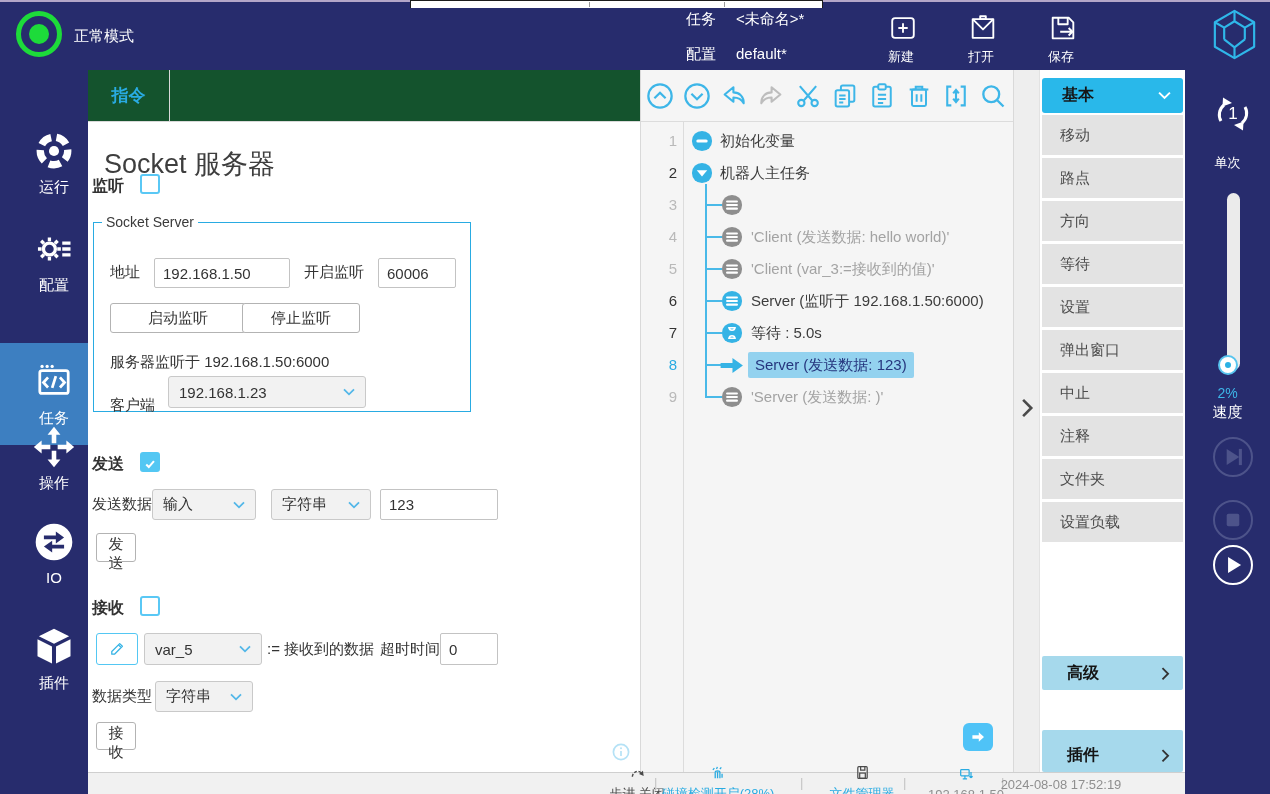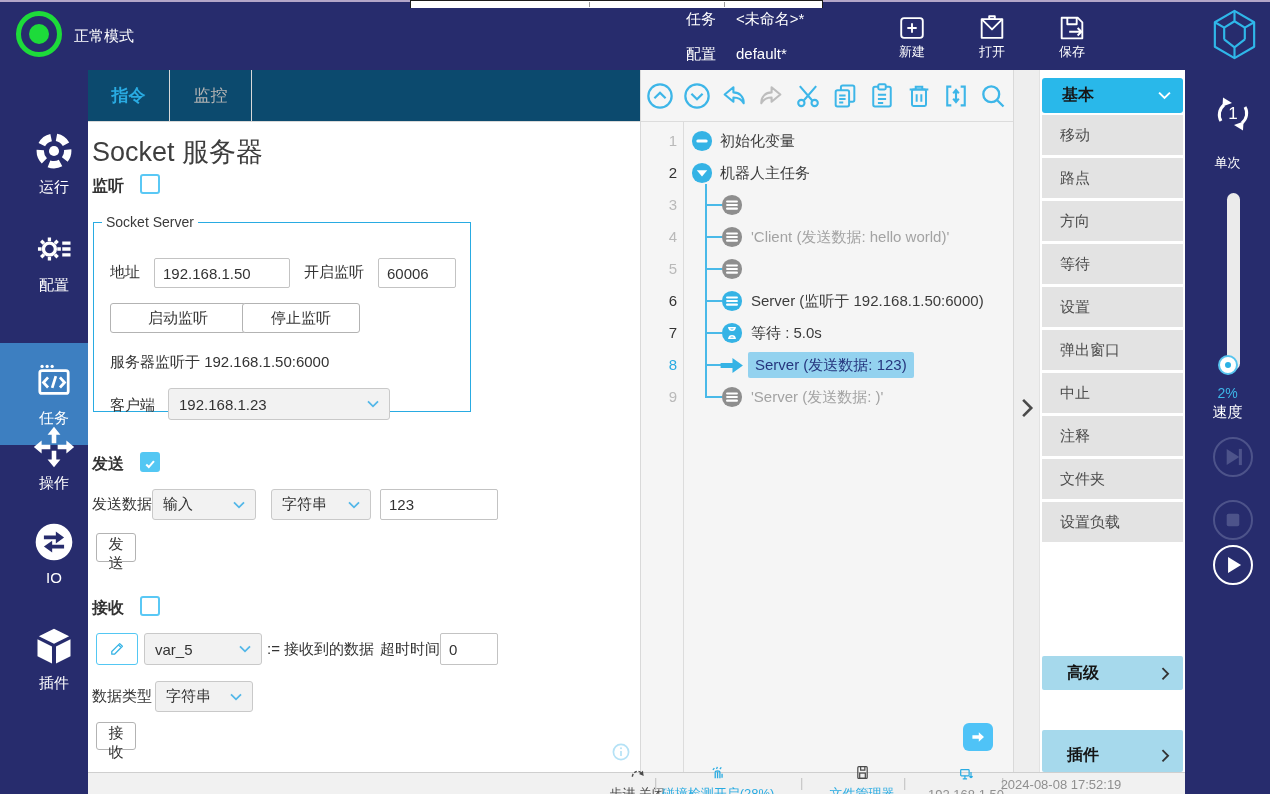--- a/index.html
+++ b/index.html
@@ -17,39 +17,39 @@
   .topbar{position:absolute;left:0;top:0;width:1270px;height:70px;background:#272c6d;}
   .mode-indicator{position:absolute;left:16px;top:11px;width:46px;height:46px;border:5px solid #1ddb3a;border-radius:50%;cursor:pointer;}
   .mode-indicator span{position:absolute;inset:8px;background:#1ddb3a;border-radius:50%;}
   .mode-label{position:absolute;left:74px;top:27px;color:#fff;font-size:15px;}
   .task-info{position:absolute;left:686px;top:10px;}
   .ti-row{height:18px;line-height:18px;white-space:nowrap;}
   .ti-row + .ti-row{margin-top:17px;}
   .ti-label{color:#fff;font-size:15px;}
   .ti-value{color:#fff;font-size:15px;margin-left:20px;}
   .topbar-actions{position:absolute;left:888px;top:13px;display:flex;gap:32px;}
-  .tb-action{width:48px;display:flex;flex-direction:column;align-items:center;cursor:pointer;}
+  .tb-action{width:48px;display:flex;flex-direction:column;align-items:flex-start;gap:5px;cursor:pointer;}
   .tb-ico{width:30px;height:30px;color:#fff;}
   .tb-lab{color:#fff;font-size:13px;}
   .logo{position:absolute;left:1207px;top:7px;width:55px;height:55px;}
 
   
   .sidebar{position:absolute;left:0;top:70px;width:88px;height:724px;background:#272c6d;}
   .sb-item{position:absolute;left:0;width:108px;height:96px;display:flex;flex-direction:column;
     align-items:center;justify-content:center;gap:6px;color:#fff;cursor:pointer;}
   .sb-item.active{background:#3d7fc1;height:102px;}
   .sb-icon{width:44px;height:44px;color:#fff;}
   .sb-label{font-size:15px;}
 
   
   .form-panel{position:absolute;left:88px;top:70px;width:553px;height:702px;background:#fff;border-right:1px solid #d9d9d9;}
-  .tabbar{position:absolute;left:0;top:0;right:0;height:52px;border-bottom:1px solid #d9d9d9;display:flex;background:#0c4a6e;}
+  .tabbar{position:absolute;left:0;top:0;right:0;height:52px;border-bottom:1px solid #d9d9d9;display:flex;background:#14532d;}
   .tab{width:82px;border-right:1px solid #d9d9d9;display:flex;align-items:center;justify-content:center;font-size:17px;color:#b3b3b3;cursor:pointer;}
   .tab.active{color:#29abe2;font-weight:700;}
-  .title{position:absolute;left:4px;top:64px;margin:0;font-size:27px;font-weight:400;color:#3e3e3e;}
+  .title{position:absolute;left:4px;top:64px;margin:12px;font-size:27px;font-weight:400;color:#3e3e3e;}
   .sec-label{position:absolute;left:4px;font-size:16px;font-weight:700;color:#333;}
   .lbl{position:absolute;font-size:15px;color:#333;line-height:20px;white-space:nowrap;}
   .checkbox{position:absolute;width:20px;height:20px;border:2px solid #5ac8f5;border-radius:3px;background:#fff;cursor:pointer;}
   .checkbox.checked{background:#53c7f3;border-color:#53c7f3;padding:2px;}
   .inp{position:absolute;border:1px solid #c3c3c3;border-radius:2px;font-size:15px;color:#333;padding:0 8px;background:#fff;font-family:inherit;}
   .btn{position:absolute;background:#fff;border:1px solid #b3b3b3;border-radius:3px;font-size:15px;color:#333;font-family:inherit;cursor:pointer;}
   .sel{position:absolute;background:#f2f2f2;border:1px solid #c9c9c9;border-radius:3px;display:flex;align-items:center;
     padding:0 10px;font-size:15px;color:#333;cursor:pointer;}
   .sel .chev{margin-left:auto;width:12px;height:8px;color:#53b7e8;flex:none;}
   .socket-group{position:absolute;left:5px;top:144px;width:378px;height:198px;border:1px solid #29abe2;padding:0;margin:0;}
@@ -261,38 +261,37 @@
             <polygon points="42,15.5 26.2,23.4 26.2,42 42,34.1"></polygon>
           </svg>
         </span>
         <span class="sb-label">插件</span>
       </div>
     </nav>
 
   <section class="form-panel">
     <div class="tabbar" id="form-tabs">
         <div class="tab active">指令</div>
-        <div class="tab">监控</div>
       </div>
     <h1 class="title">Socket 服务器</h1>
 
     <div class="sec-label" style="top:106px">监听</div>
     <span class="checkbox" style="left:52px;top:104px"></span>
 
     <fieldset class="socket-group">
       <legend>Socket Server</legend>
       <label class="lbl" style="left:16px;top:32px">地址</label>
       <input class="inp" style="left: 60px; top: 28px; width: 136px; height: 30px;" value="192.168.1.50">
       <label class="lbl" style="left:210px;top:32px">开启监听</label>
       <input class="inp" style="left: 284px; top: 28px; width: 78px; height: 30px;" value="60006">
       <button class="btn" style="left:16px;top:73px;width:136px;height:30px">启动监听</button>
       <button class="btn" style="left:148px;top:73px;width:118px;height:30px">停止监听</button>
       <div class="status-text">服务器监听于 192.168.1.50:6000</div>
       <label class="lbl" style="left:16px;top:165px">客户端</label>
-      <div class="sel" style="left:74px;top:158px;width:222px;height:32px">
+      <div class="sel" style="left:74px;top:146px;width:198px;height:32px">
         <span>192.168.1.23</span>
         <span class="chev" data-icon="chevron-down-icon">
             <svg viewBox="0 0 12 8">
               <polyline points="1,1.3 6,6.3 11,1.3" fill="none" stroke="currentColor" stroke-width="1.8"></polyline>
             </svg>
           </span>
       </div>
     </fieldset>
 
     <div class="sec-label" style="top:384px">发送</div>
@@ -486,20 +485,21 @@
           <span class="t-ico lv1">
             <svg viewBox="0 0 24 24">
               <circle cx="12" cy="12" r="11" fill="#8e8e8e"></circle>
               <g fill="#fff">
                 <rect x="5.5" y="7" width="13" height="2.3" rx="1.1"></rect>
                 <rect x="5.5" y="10.9" width="13" height="2.3" rx="1.1"></rect>
                 <rect x="5.5" y="14.8" width="13" height="2.3" rx="1.1"></rect>
               </g>
             </svg>
           </span>
+          <span class="t-text lv1 muted">'Client (var_3:=接收到的值)'</span>
         </div>
         <div class="tree-row" style="top: 163px;">
           <span class="t-num dark">6</span>
           <span class="t-ico lv1">
             <svg viewBox="0 0 24 24">
               <circle cx="12" cy="12" r="11" fill="#35b3e5"></circle>
               <g fill="#fff">
                 <rect x="5.5" y="7" width="13" height="2.3" rx="1.1"></rect>
                 <rect x="5.5" y="10.9" width="13" height="2.3" rx="1.1"></rect>
                 <rect x="5.5" y="14.8" width="13" height="2.3" rx="1.1"></rect>

